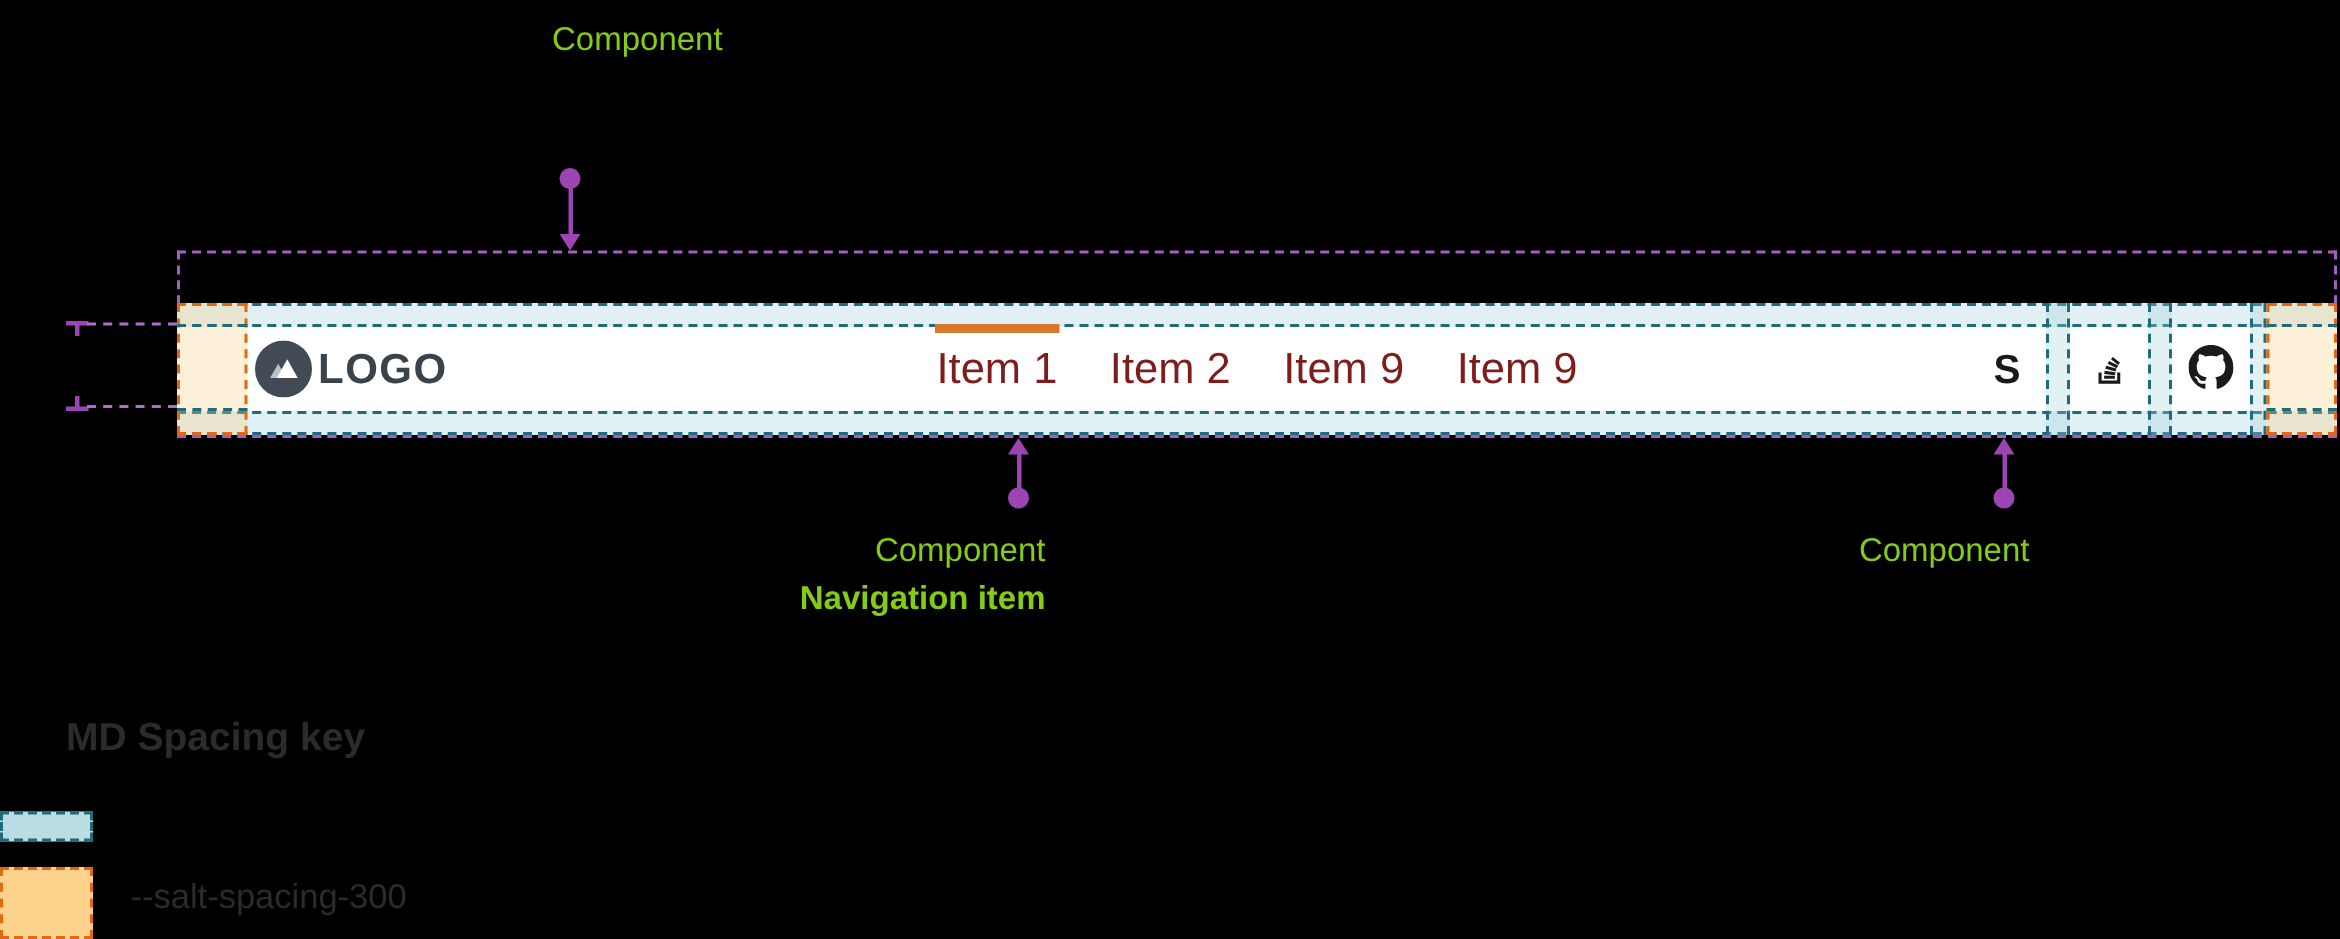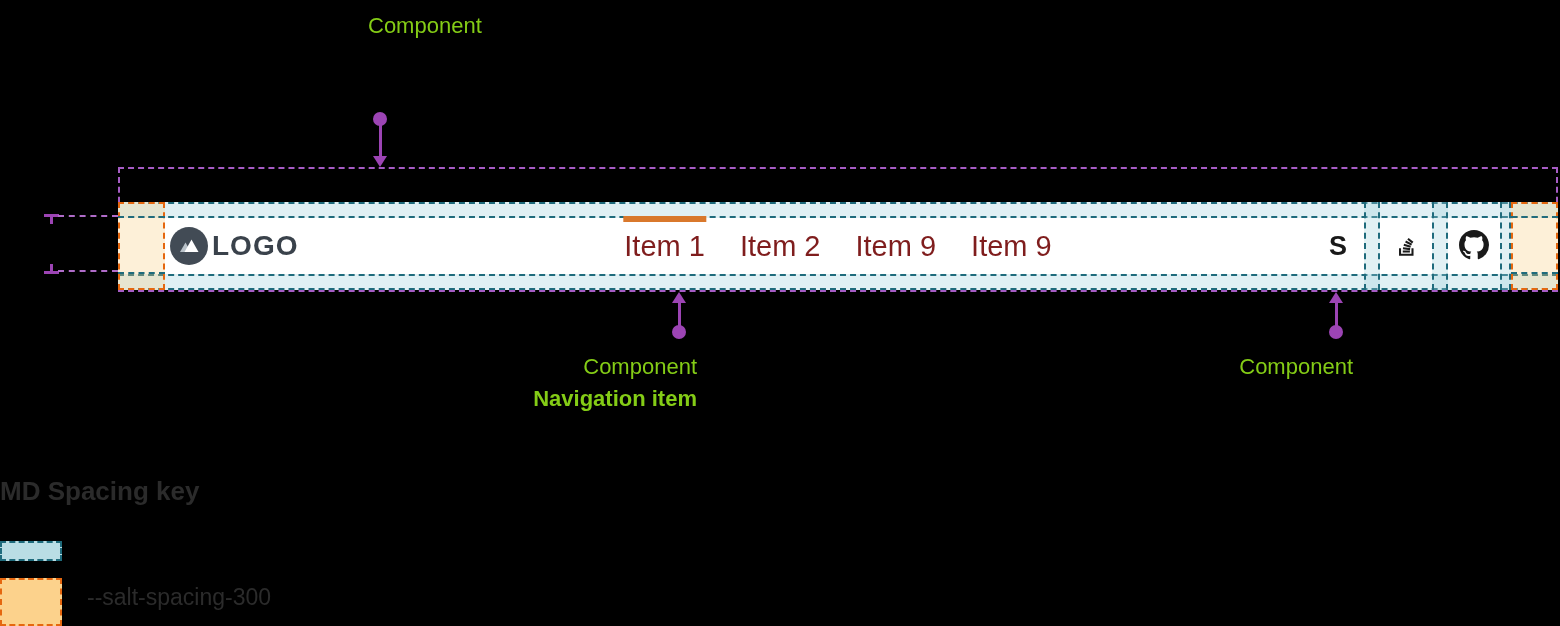--- a/index.html
+++ b/index.html
@@ -40,21 +40,21 @@
   .logo-text { font-size:28px; font-weight:800; letter-spacing:1px; color:#3a424b; }
 
   .nav-items { position:absolute; left:50%; transform:translateX(-50%); top:16px; height:56px; display:flex; gap:35px; align-items:center; }
   .nav-item { position:relative; font-size:29px; color:#7f1d1d; cursor:pointer; white-space:nowrap; }
   .indicator { position:absolute; left:-1px; right:-1px; top:-14px; height:6px; background:#d9782c; }
 
   .nav-btn { position:absolute; top:16px; width:52px; height:56px; display:flex; align-items:center; justify-content:center; cursor:pointer; background:transparent; border:none; }
   .s-glyph { font-size:27px; font-weight:700; color:#191919; }
 
   
-  .legend-title { position:absolute; left:0; top:476px; font-size:26px; font-weight:700; color:#2b2b2b; }
+  .legend-title { position:absolute; left:0; top:476px; font-size:26px; font-weight:700; color:#2b2b2b;padding-left:44px; }
   .swatch { position:absolute; left:0; width:62px; }
   .swatch-100 { top:541px; height:20px; background:#badde4; border:2px dashed #1f6b7c; }
   .swatch-300 { top:578px; height:48px; background:#fcd28c; border:2px dashed #e5670f; }
   .legend-label { position:absolute; left:87px; font-size:23px; color:#2b2b2b; }
   .ll-100 { top:538px; } .ll-300 { top:584px; }
 </style>
 </head>
 <body>
 
 <div class="stage">

